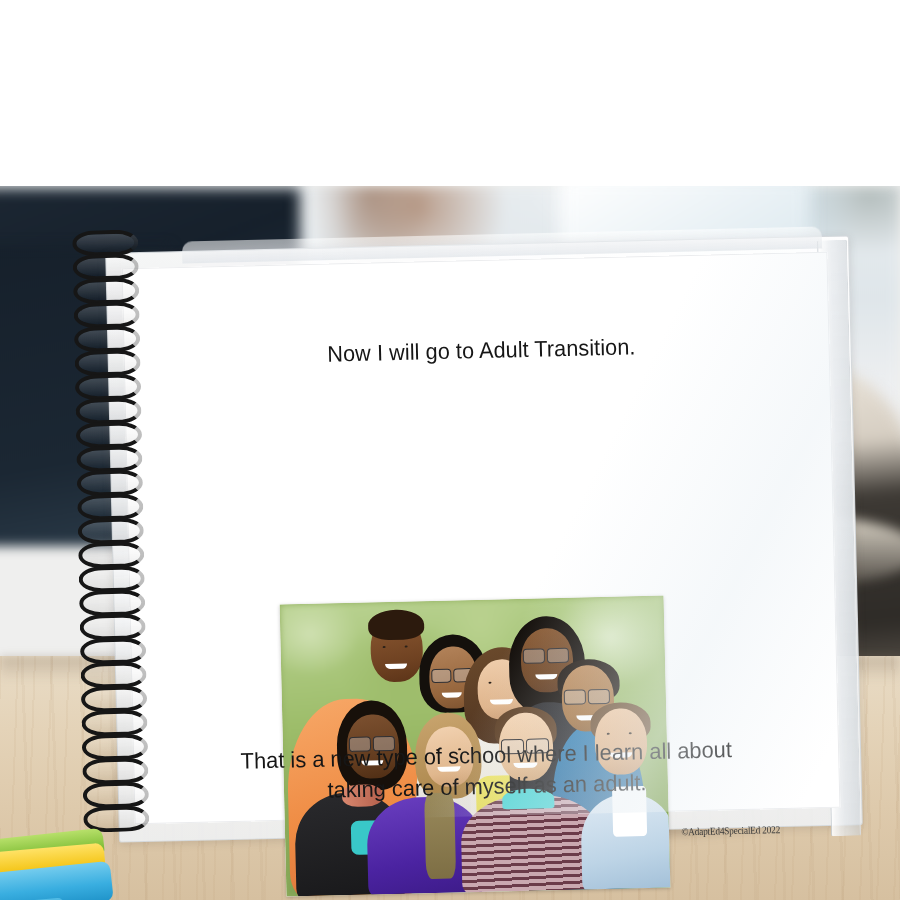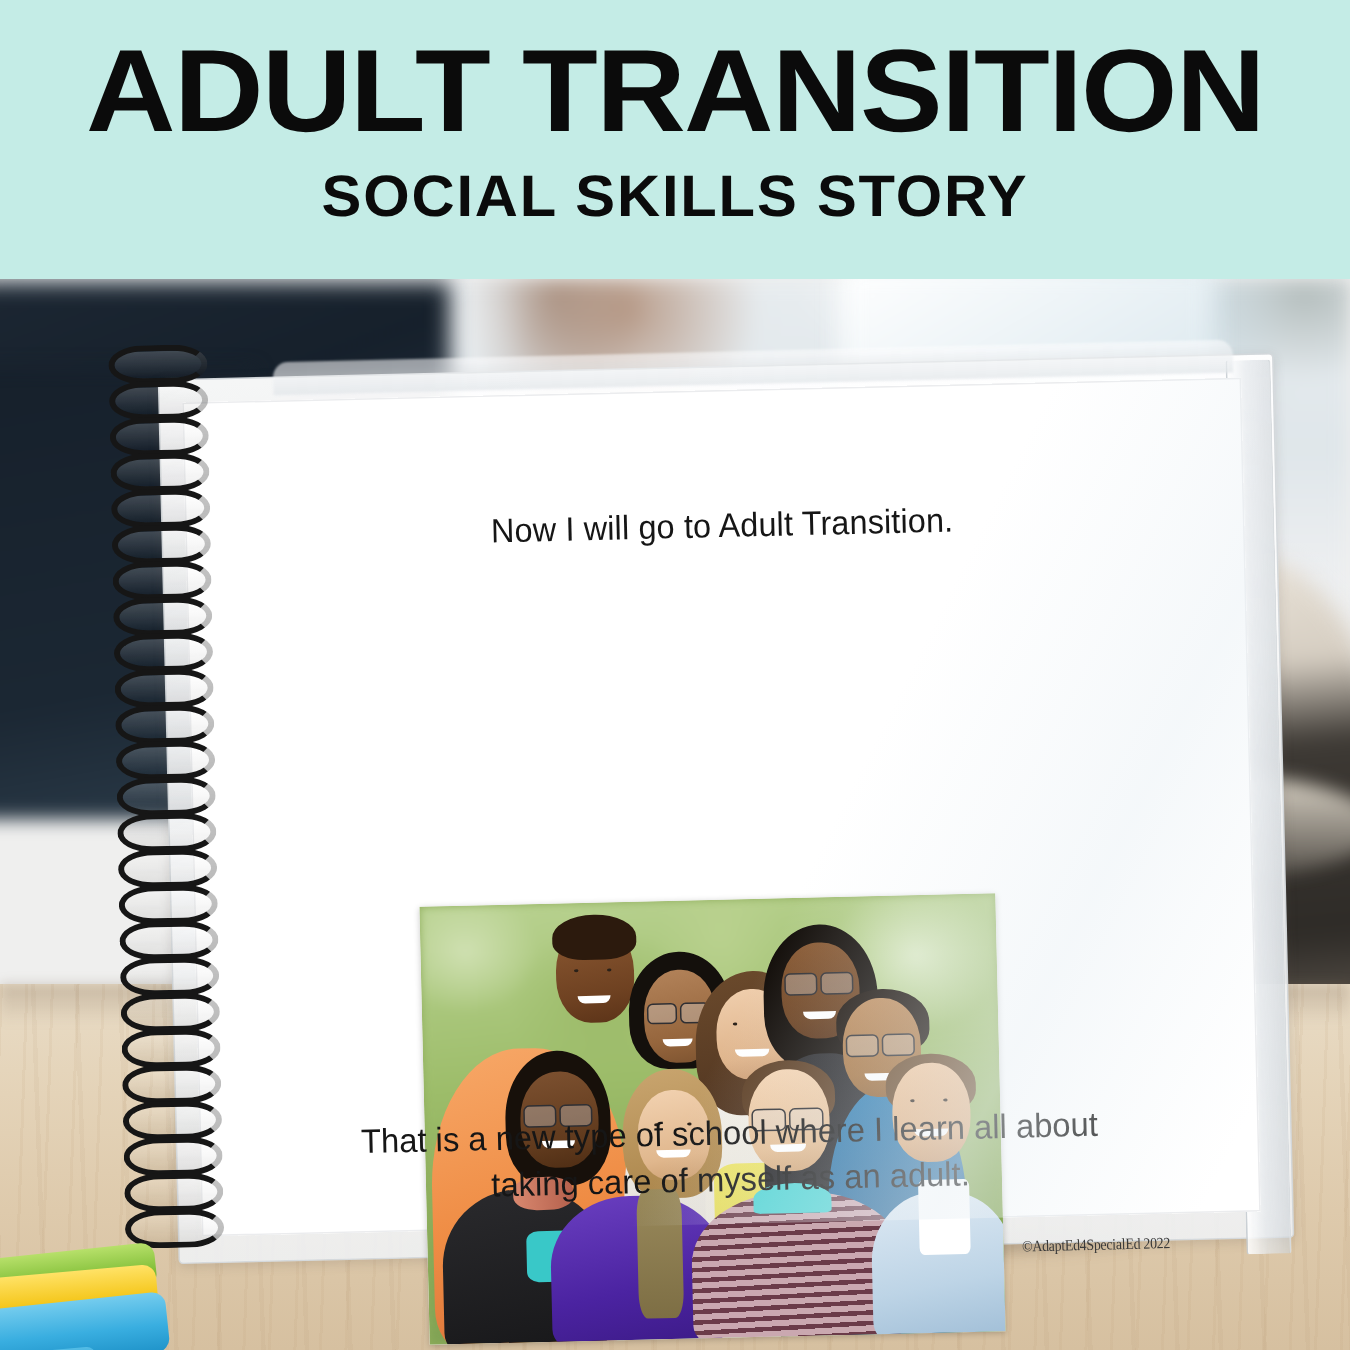--- a/index.html
+++ b/index.html
@@ -237,24 +237,20 @@
     background:linear-gradient(180deg,#54bde6,#2b9fd2);
     border-radius:6px;
     transform:rotate(-5deg);
   }
 </style>
 </head>
 <body>
 
 <div id="stage">
 
-  <div class="header-band">
-    <div class="title-main">ADULT TRANSITION</div>
-    <div class="title-sub">SOCIAL SKILLS STORY</div>
-  </div>
 
   <div class="scene">
 
     <div class="bg-blur"></div>
     <div class="bg-board"></div>
     <div class="bg-board2"></div>
     <div class="bg-window"></div>
     <div class="bg-rightpot"></div>
     <div class="bg-rightrim"></div>
 

